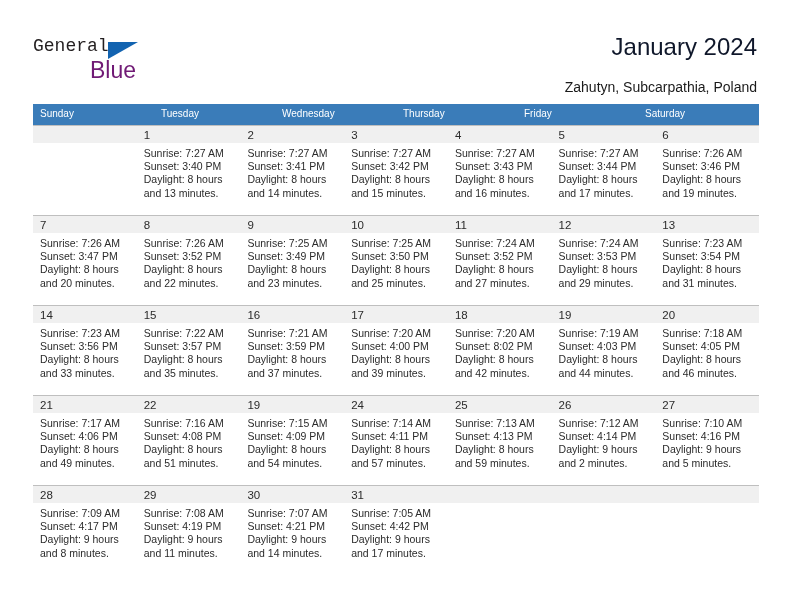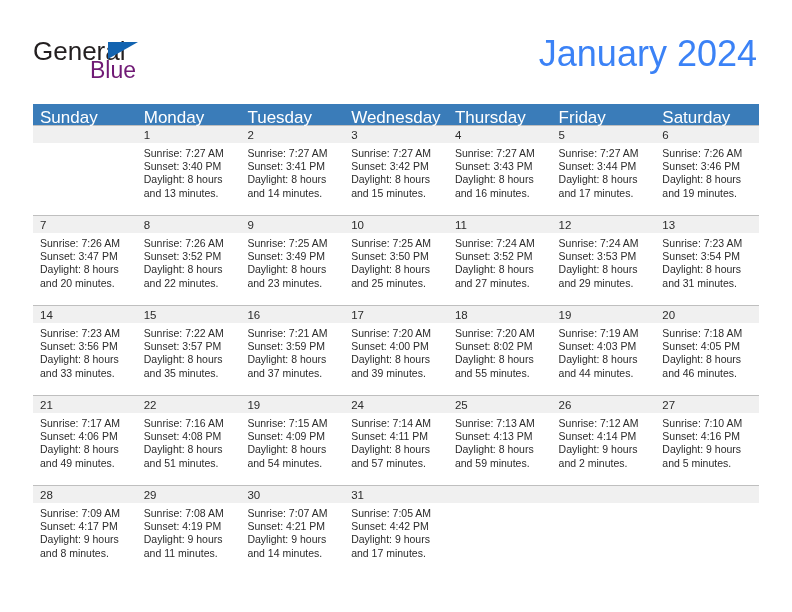--- a/index.html
+++ b/index.html
@@ -33,24 +33,24 @@
     position: absolute;
     left: 33px;
     top: 36px;
     width: 200px;
     height: 48px;
   }
   .logo-general {
     position: absolute;
     left: 0;
     top: 0;
-    font-size: 26px;
+    font-size: 18px;
     letter-spacing: 0px;
     color: #231f20;
-    font-family: Liberation Sans, sans-serif;
+    font-family: Liberation Mono, monospace;
   }
   .logo-triangle {
     position: absolute;
     left: 75px;
     top: 6px;
     width: 0;
     height: 0;
     border-left: 30px solid #1263b0;
     border-bottom: 17px solid transparent;
   }
@@ -59,22 +59,22 @@
     left: 57px;
     top: 21px;
     font-size: 23px;
     color: #701a75;
     font-family: "Liberation Sans", sans-serif;
   }
   .title {
     position: absolute;
     right: 35px;
     top: 33px;
-    font-size: 36px;
-    color: #3b82f6;
+    font-size: 24px;
+    color: #0f172a;
     text-align: right;
     white-space: nowrap;
   }
   .subtitle {
     position: absolute;
     right: 35px;
     top: 79px;
     font-size: 14px;
     color: #1a1a1a;
     text-align: right;
@@ -89,21 +89,21 @@
     width: 726px;
   }
   .weekday-row {
     display: flex;
     width: 726px;
     height: 21px;
     background: #3a7cb9;
   }
   .weekday {
     flex: 1 1 0;
-    font-size: 17px;
+    font-size: 10px;
     color: #ffffff;
     padding: 4px 0 0 7px;
     box-sizing: border-box;
     white-space: nowrap;
   }
 
   .week {
     display: flex;
     width: 726px;
     border-top: 1px solid #bfbfbf;
@@ -146,27 +146,27 @@
 
 <div class="page">
 
   <div class="header">
     <div class="logo">
       <span class="logo-general">General</span>
       <span class="logo-triangle"></span>
       <span class="logo-blue">Blue</span>
     </div>
     <div class="title">January 2024</div>
+    <div class="subtitle">Zahutyn, Subcarpathia, Poland</div>
   </div>
 
   <div class="calendar">
 
     <div class="weekday-row">
       <div class="weekday">Sunday</div>
-      <div class="weekday">Monday</div>
       <div class="weekday">Tuesday</div>
       <div class="weekday">Wednesday</div>
       <div class="weekday">Thursday</div>
       <div class="weekday">Friday</div>
       <div class="weekday">Saturday</div>
     </div>
 
     <div class="week">
       <div class="day-cell empty">
         <div class="day-num-band"></div>
@@ -335,21 +335,21 @@
           <div>Daylight: 8 hours</div>
           <div>and 39 minutes.</div>
         </div>
       </div>
       <div class="day-cell">
         <div class="day-num-band">18</div>
         <div class="day-info">
           <div>Sunrise: 7:20 AM</div>
           <div>Sunset: 8:02 PM</div>
           <div>Daylight: 8 hours</div>
-          <div>and 55 minutes.</div>
+          <div>and 42 minutes.</div>
         </div>
       </div>
       <div class="day-cell">
         <div class="day-num-band">19</div>
         <div class="day-info">
           <div>Sunrise: 7:19 AM</div>
           <div>Sunset: 4:03 PM</div>
           <div>Daylight: 8 hours</div>
           <div>and 44 minutes.</div>
         </div>

